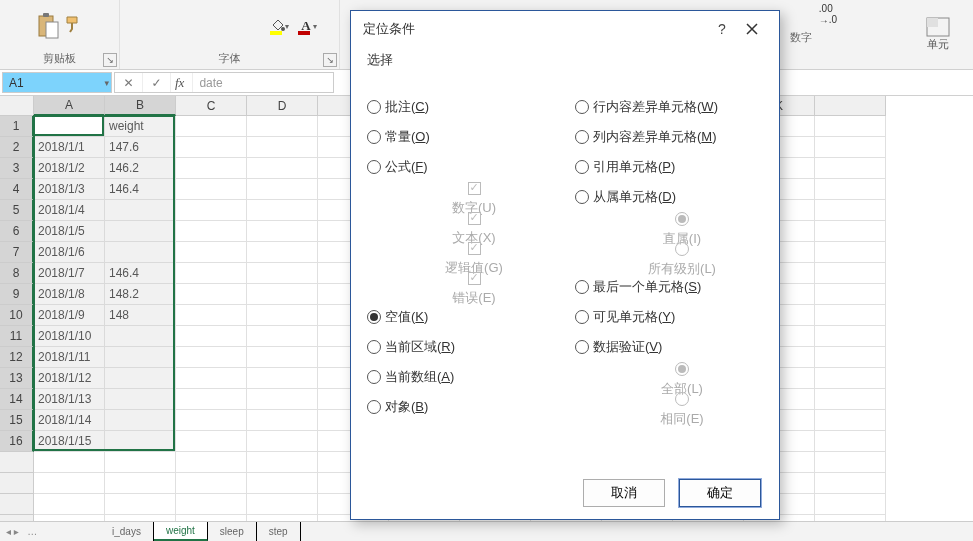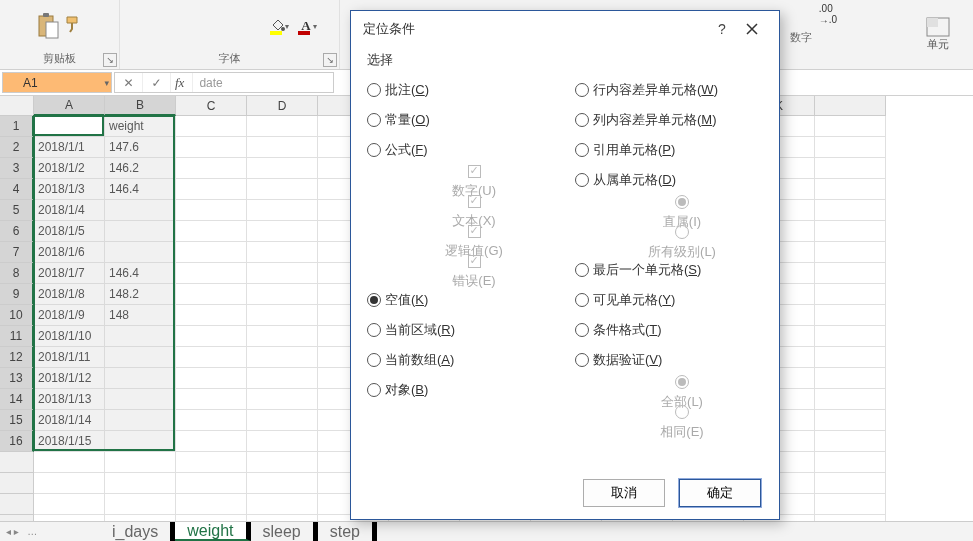--- a/index.html
+++ b/index.html
@@ -15,21 +15,21 @@
 .brush-icon svg { width: 20px; height: 20px; }
 .dialog-launcher { position: absolute; right: 2px; bottom: 2px; width: 14px; height: 14px; border: 1px solid #aaa; font-size: 9px; display: flex; align-items: center; justify-content: center; color: #666; cursor: pointer; }
 .font-controls { display: flex; gap: 2px; align-items: center; }
 .color-btn { width: 26px; height: 22px; border: 1px solid transparent; display: flex; flex-direction: column; align-items: center; justify-content: center; position: relative; }
 .color-bar { position: absolute; bottom: 1px; left: 4px; right: 8px; height: 4px; }
 .dd-arrow { position: absolute; right: 1px; top: 50%; transform: translateY(-50%); font-size: 8px; color: #666; }
 .num-icon { width: 22px; height: 20px; display:flex; align-items:center; justify-content:center;}
 
 
 .formula-row { height: 26px; display: flex; align-items: stretch; border-bottom: 1px solid #d0d0d0; }
-.name-box { width: 110px; border: 1px solid #ccc; margin: 2px; display: flex; align-items: center; padding: 0 20px; font-size: 12px; background: #fdba74; position: relative; }
+.name-box { width: 110px; border: 1px solid #ccc; margin: 2px; display: flex; align-items: center; padding: 0 6px; font-size: 12px; background: #7dd3fc; position: relative; }
 .name-box .dd { position: absolute; right: 2px; font-size: 9px; color: #666; }
 .fx-area { display: flex; align-items: center; border: 1px solid #ccc; margin: 2px 2px 2px 0; flex: 0 0 220px; background: #fff; }
 .fx-btn { width: 28px; height: 100%; display: flex; align-items: center; justify-content: center; border-right: 1px solid #eee; color: #777; font-size: 12px; }
 .fx-label { font-style: italic; font-family: "Times New Roman", serif; font-size: 13px; padding: 0 8px 0 4px; border-right: 1px solid #eee; height: 100%; display: flex; align-items: center; color: #555; }
 .fx-input { flex: 1; padding: 0 6px; font-size: 12px; color: #999; }
 
 
 .grid-area { position: absolute; top: 96px; left: 0; right: 0; bottom: 18px; overflow: hidden; }
 .corner { position: absolute; top: 0; left: 0; width: 34px; height: 20px; background: #f0f0f0; border-right: 1px solid #ccc; border-bottom: 1px solid #ccc; }
 .col-headers { position: absolute; top: 0; left: 34px; right: 0; height: 20px; display: flex; }
@@ -40,30 +40,30 @@
 .row-h.sel { background: #d5d5d5; border-right: 2px solid #217346; }
 .cells { position: absolute; top: 20px; left: 34px; right: 0; bottom: 0; }
 .row { display: flex; height: 21px; }
 .cell { width: 71px; height: 21px; border-right: 1px solid #e0e0e0; border-bottom: 1px solid #e0e0e0; padding: 0 4px; display: flex; align-items: center; font-size: 12px; overflow: hidden; }
 .selection-box { position: absolute; border: 2px solid #217346; pointer-events: none; background: rgba(200,200,200,0.25); }
 .active-cell { position: absolute; border: 2px solid #217346; background: #fff; pointer-events: none; }
 
 
 .sheet-tabs { position: absolute; bottom: 0; left: 0; right: 0; height: 20px; background: #f3f3f3; border-top: 1px solid #ccc; display: flex; align-items: stretch; padding-left: 100px; }
 .tab-nav { position: absolute; left: 0; display: flex; align-items: center; height: 100%; padding: 0 6px; gap: 6px; color: #888; font-size: 10px; }
-.sheet-tab { padding: 0 12px; border-right: 5px solid #000000; display: flex; align-items: center; font-size: 16px; color: #666; background: #f3f3f3; cursor: pointer; }
+.sheet-tab { padding: 0 12px; border-right: 1px solid #000000; display: flex; align-items: center; font-size: 10px; color: #666; background: #f3f3f3; cursor: pointer; }
 .sheet-tab.active { background: #fff; border-top: none; color: #217346; border-bottom: 2px solid #217346; }
 
 
 .dialog { position: absolute; top: 10px; left: 350px; width: 430px; height: 510px; background: #fff; border: 1px solid #2b579a; box-shadow: 4px 4px 12px rgba(0,0,0,0.25); display: flex; flex-direction: column; }
 .dialog-title { height: 36px; display: flex; align-items: center; padding: 0 12px; font-size: 13px; }
 .dialog-title .spacer { flex: 1; }
 .dialog-title .help, .dialog-title .close { width: 30px; height: 30px; display: flex; align-items: center; justify-content: center; font-size: 14px; color: #444; cursor: pointer; }
 .dialog-body { flex: 1; padding: 4px 16px; overflow: hidden; }
-.dialog-section-label { font-size: 13px; margin-bottom: 6px; }
+.dialog-section-label { font-size: 13px; margin-bottom: 23px; }
 .radio-columns { display: flex; gap: 20px; }
 .radio-col { flex: 1; }
 .radio-item { display: flex; align-items: center; height: 30px; font-size: 13px; gap: 4px; }
 .radio-item.sub { padding-left: 26px; flex-direction: column; }
 .radio { width: 14px; height: 14px; border: 1px solid #555; border-radius: 50%; position: relative; flex-shrink: 0; }
 .radio.checked::after { content: ""; position: absolute; top: 2px; left: 2px; width: 8px; height: 8px; background: #333; border-radius: 50%; }
 .radio.disabled { border-color: #bbb; }
 .radio.disabled.checked::after { background: #bbb; }
 .checkbox { width: 13px; height: 13px; border: 1px solid #bbb; position: relative; flex-shrink: 0; display:flex; align-items:center; justify-content:center;}
 .checkbox.checked::after { content: "✓"; font-size: 11px; color: #bbb; position: relative; top: -1px; }
@@ -574,24 +574,20 @@
           <div class="radio-item">
             <div class="radio"></div>
             <span class="opt-label">最后一个单元格(<u>S</u>)</span>
           </div>
           <div class="radio-item">
             <div class="radio"></div>
             <span class="opt-label">可见单元格(<u>Y</u>)</span>
           </div>
           <div class="radio-item">
             <div class="radio"></div>
-            <span class="opt-label">条件格式(<u>T</u>)</span>
-          </div>
-          <div class="radio-item">
-            <div class="radio"></div>
             <span class="opt-label">数据验证(<u>V</u>)</span>
           </div>
           <div class="radio-item sub">
             <div class="radio checked disabled"></div>
             <span class="opt-label disabled">全部(L)</span>
           </div>
           <div class="radio-item sub">
             <div class="radio disabled"></div>
             <span class="opt-label disabled">相同(E)</span>
           </div>

